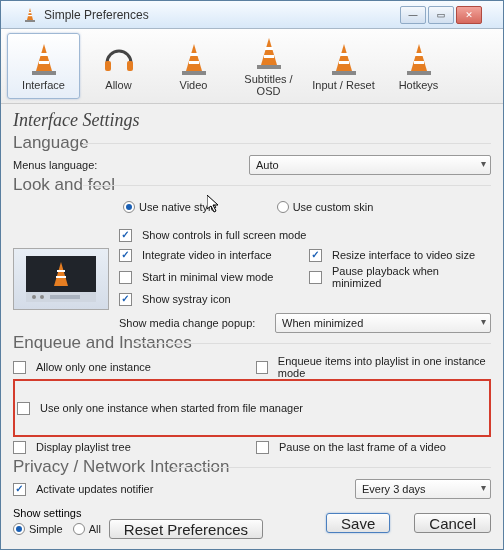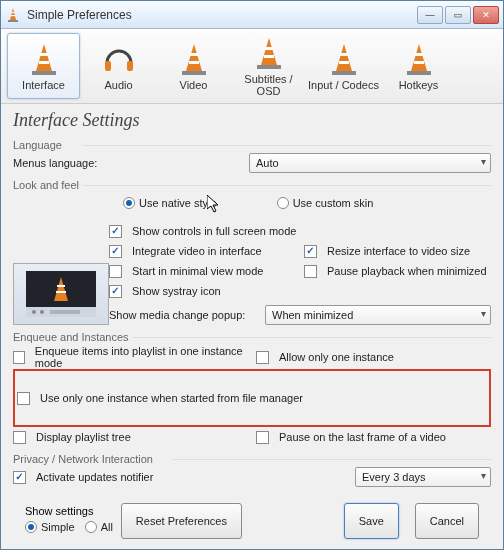--- a/index.html
+++ b/index.html
@@ -1,51 +1,51 @@
 <!DOCTYPE html>
 <html><head>
 <meta charset="utf-8">
 <style>
 * { box-sizing: border-box; margin: 0; padding: 0; font-family: "Segoe UI", Tahoma, sans-serif; font-size: 11px; }
 body { background: #fff; }
 .window { width: 504px; height: 550px; background: #f0f0f0; border: 1px solid #5a7fa0; position: relative; display: flex; flex-direction: column; }
-.titlebar { height: 28px; background: linear-gradient(#f7fbff, #d8e8f8); display: flex; align-items: center; padding: 0 4px; border-bottom: 1px solid #a8b8c8; }
+.titlebar { height: 28px; background: linear-gradient(#f7fbff, #d8e8f8); display: flex; align-items: center; padding: 0 21px; border-bottom: 1px solid #a8b8c8; }
 .titlebar .app-icon { width: 16px; height: 16px; margin-right: 6px; }
 .titlebar .title { flex: 1; color: #333; font-size: 12px; }
 .winbtns { display: flex; gap: 2px; }
 .winbtn { width: 26px; height: 18px; background: linear-gradient(#f4f8fc,#d2e0f0); border: 1px solid #8faac6; border-radius: 2px; display: flex; align-items: center; justify-content: center; font-size: 9px; color: #333; }
 .winbtn.close { background: linear-gradient(#f2a39a,#d6695e); border-color: #b04a40; color: #fff; }
 .toolbar { display: flex; background: linear-gradient(#fdfdfd,#ececec); border-bottom: 1px solid #ccc; padding: 4px 6px; gap: 2px; }
 .tool { width: 73px; height: 66px; display: flex; flex-direction: column; align-items: center; justify-content: center; border: 1px solid transparent; border-radius: 3px; }
 .tool.selected { background: linear-gradient(#fff,#e6eef8); border: 1px solid #9fb8d4; box-shadow: 0 0 2px rgba(100,140,200,0.5); }
 .tool .ticon { width: 36px; height: 36px; margin-bottom: 2px; }
 .tool .tlabel { font-size: 11px; color: #333; text-align: center; }
 .heading { padding: 6px 12px 2px; font-size: 18px; color: #444; font-family: Georgia, serif; font-style: italic; }
 .content { flex: 1; padding: 0 12px 4px; overflow: hidden; }
-.group-label { color: #666; font-size: 11px; margin-top: 6px; margin-bottom: 2px; position: relative; }
+.group-label { color: #666; font-size: 17px; margin-bottom: 2px; position: relative; }
 .group-label::after { content:""; position:absolute; left: 70px; right:0; top:50%; border-top:1px solid #ddd; }
 .group-label.wide::after { left: 120px; }
 .group-label.wider::after { left: 160px; }
 .row { display: flex; align-items: center; min-height: 20px; gap: 6px; }
 .row label.txt { color: #222; }
 .select { flex: 1; height: 20px; background: linear-gradient(#fff,#eee); border: 1px solid #999; border-radius: 2px; padding: 0 32px 0 6px; font-size: 11px; color: #222; position: relative; display: flex; align-items: center; }
 .select::after { content:"▾"; position:absolute; right:4px; top:2px; color:#555; font-size:10px; }
 .checkbox { width: 13px; height: 13px; border: 1px solid #888; background: #fff; display: inline-flex; align-items: center; justify-content: center; margin-right: 4px; }
 .checkbox.checked::after { content:"✓"; color:#1a5fb4; font-size:10px; line-height:1; font-weight:bold; }
 .radio { width:12px; height:12px; border:1px solid #888; border-radius:50%; background:#fff; display:inline-flex; align-items:center; justify-content:center; margin-right:4px; }
 .radio.checked::after{content:""; width:6px; height:6px; background:#1a5fb4; border-radius:50%;}
 .cols { display: flex; gap: 8px; }
 .cols > div { flex: 1; }
 .thumb { width: 96px; height: 62px; background: linear-gradient(#e8eef5,#d4dce8); border:1px solid #aaa; display:flex; align-items:center; justify-content:center; }
 .redbox { border: 2px solid #d43c2c; padding: 17px 2px; }
 .disabled { color: #999; }
-.footer { padding: 6px 24px 10px; display:flex; align-items:center; gap:16px; border-top: 0; }
+.footer { padding: 6px 12px 10px; display:flex; align-items:center; gap:24px; border-top: 0; }
 .footer .left { display:flex; align-items:center; gap:8px; }
 .footer .spacer { flex:1; }
-button.btn { height: 36px; padding: 0 14px; background: linear-gradient(#fdfdfd,#e4e4e4); border:1px solid #8a8a8a; border-radius:3px; font-size:11px; color:#222; }
+button.btn { height: 20px; padding: 0 14px; background: linear-gradient(#fdfdfd,#e4e4e4); border:1px solid #8a8a8a; border-radius:3px; font-size:15px; color:#222; }
 button.btn.primary { border-color: #4a7fbf; box-shadow: 0 0 2px rgba(70,130,200,0.6); margin-left: 8px; }
 .textinput { height:20px; border:1px solid #999; background:#fff; padding:0 4px; font-size:11px; }
 .cone { display:block; }
 .cursor { position:absolute; left: 206px; top: 194px; pointer-events:none; }
 </style>
 </head>
 <body>
 
 <div class="window">
 
@@ -75,21 +75,21 @@
             <rect x="6" y="30" width="24" height="4" fill="#888"></rect>
           </svg></span>
       <span class="tlabel">Interface</span>
     </div>
     <div class="tool">
       <span class="ticon"><svg viewBox="0 0 36 36">
             <path d="M6 22 a12 12 0 0 1 24 0" fill="none" stroke="#444" stroke-width="3"></path>
             <rect x="4" y="20" width="6" height="10" rx="2" fill="#e67e22"></rect>
             <rect x="26" y="20" width="6" height="10" rx="2" fill="#e67e22"></rect>
           </svg></span>
-      <span class="tlabel">Audio</span>
+      <span class="tlabel">Allow</span>
     </div>
     <div class="tool">
       <span class="ticon"><svg viewBox="0 0 36 36">
             <polygon points="18,3 26,30 10,30" fill="#e67e22"></polygon>
             <rect x="14" y="12" width="8" height="3" fill="#fff"></rect>
             <rect x="13" y="20" width="10" height="3" fill="#fff"></rect>
             <rect x="6" y="30" width="24" height="4" fill="#888"></rect>
           </svg></span>
       <span class="tlabel">Video</span>
     </div>
@@ -102,21 +102,21 @@
           </svg></span>
       <span class="tlabel">Subtitles / OSD</span>
     </div>
     <div class="tool">
       <span class="ticon"><svg viewBox="0 0 36 36">
             <polygon points="18,3 26,30 10,30" fill="#e67e22"></polygon>
             <rect x="14" y="12" width="8" height="3" fill="#fff"></rect>
             <rect x="13" y="20" width="10" height="3" fill="#fff"></rect>
             <rect x="6" y="30" width="24" height="4" fill="#888"></rect>
           </svg></span>
-      <span class="tlabel">Input / Codecs</span>
+      <span class="tlabel">Input / Reset</span>
     </div>
     <div class="tool">
       <span class="ticon"><svg viewBox="0 0 36 36">
             <polygon points="18,3 26,30 10,30" fill="#e67e22"></polygon>
             <rect x="14" y="12" width="8" height="3" fill="#fff"></rect>
             <rect x="13" y="20" width="10" height="3" fill="#fff"></rect>
             <rect x="6" y="30" width="24" height="4" fill="#888"></rect>
           </svg></span>
       <span class="tlabel">Hotkeys</span>
     </div>
@@ -139,21 +139,21 @@
       <span style="display:flex;align-items:center">
           <span class="radio checked"></span>
           <label class="txt">Use native style</label>
         </span>
       <span style="display:flex;align-items:center">
           <span class="radio"></span>
           <label class="txt">Use custom skin</label>
         </span>
     </div>
 
-    <div class="row" style="align-items:flex-end; margin-top:8px; gap:0;">
+    <div class="row" style="align-items:center; margin-top:8px; gap:10px;">
       <div class="thumb">
         <svg width="70" height="46" viewBox="0 0 70 46">
             <rect x="0" y="0" width="70" height="36" fill="#20242a"></rect>
             <polygon points="35,6 42,30 28,30" fill="#e67e22"></polygon>
             <rect x="31" y="14" width="8" height="2" fill="#fff"></rect>
             <rect x="30" y="20" width="10" height="2" fill="#fff"></rect>
             <rect x="0" y="36" width="70" height="10" fill="#cfd6e0"></rect>
             <circle cx="8" cy="41" r="2" fill="#888"></circle>
             <circle cx="16" cy="41" r="2" fill="#888"></circle>
             <rect x="24" y="39" width="30" height="4" fill="#aab3c0"></rect>
@@ -194,25 +194,25 @@
               <span>When minimized</span>
             </div>
         </div>
       </div>
     </div>
 
     <div class="group-label wide">Enqueue and Instances</div>
     <div class="cols">
       <div class="row">
           <span class="checkbox"></span>
+          <label class="txt">Allow only one instance</label>
+        </div>
+      <div class="row">
+          <span class="checkbox"></span>
           <label class="txt disabled">Enqueue items into playlist in one instance mode</label>
-        </div>
-      <div class="row">
-          <span class="checkbox"></span>
-          <label class="txt">Allow only one instance</label>
         </div>
     </div>
     <div class="redbox">
       <div class="row">
           <span class="checkbox"></span>
           <label class="txt">Use only one instance when started from file manager</label>
         </div>
     </div>
     <div class="cols">
       <div class="row">

